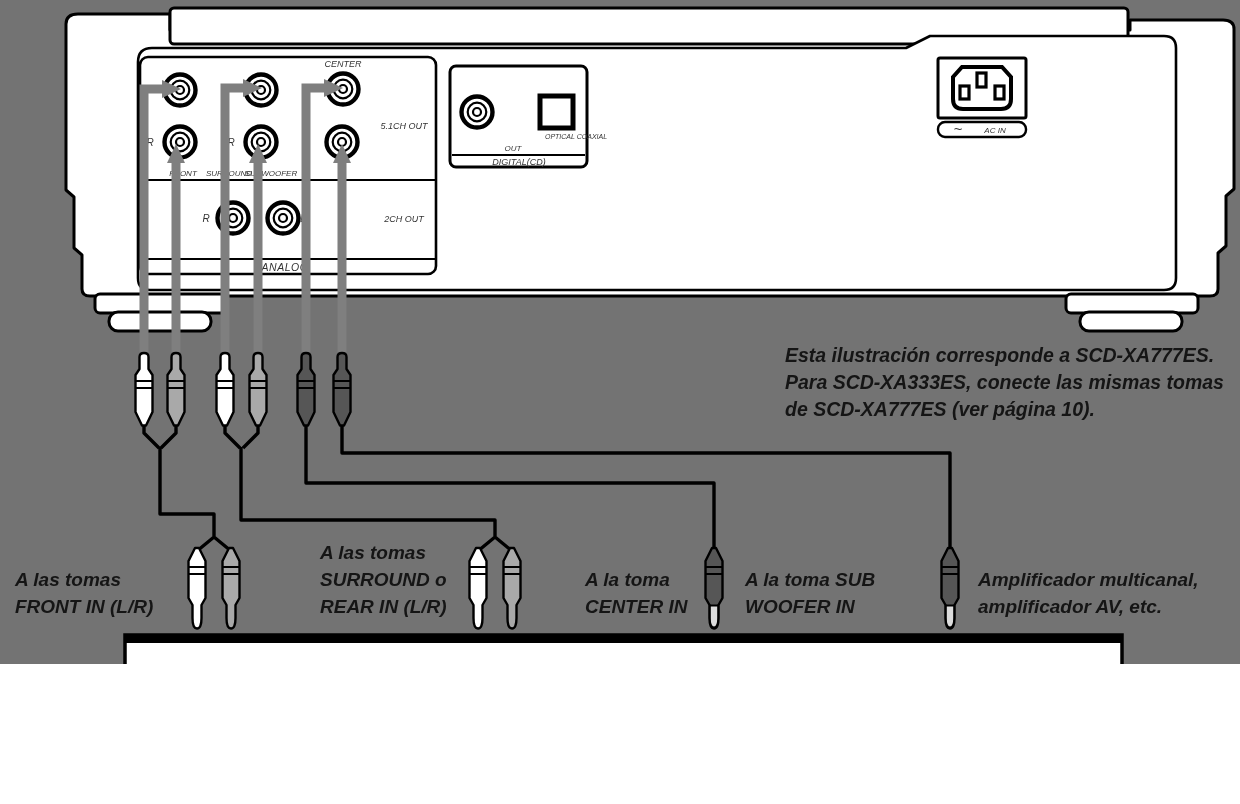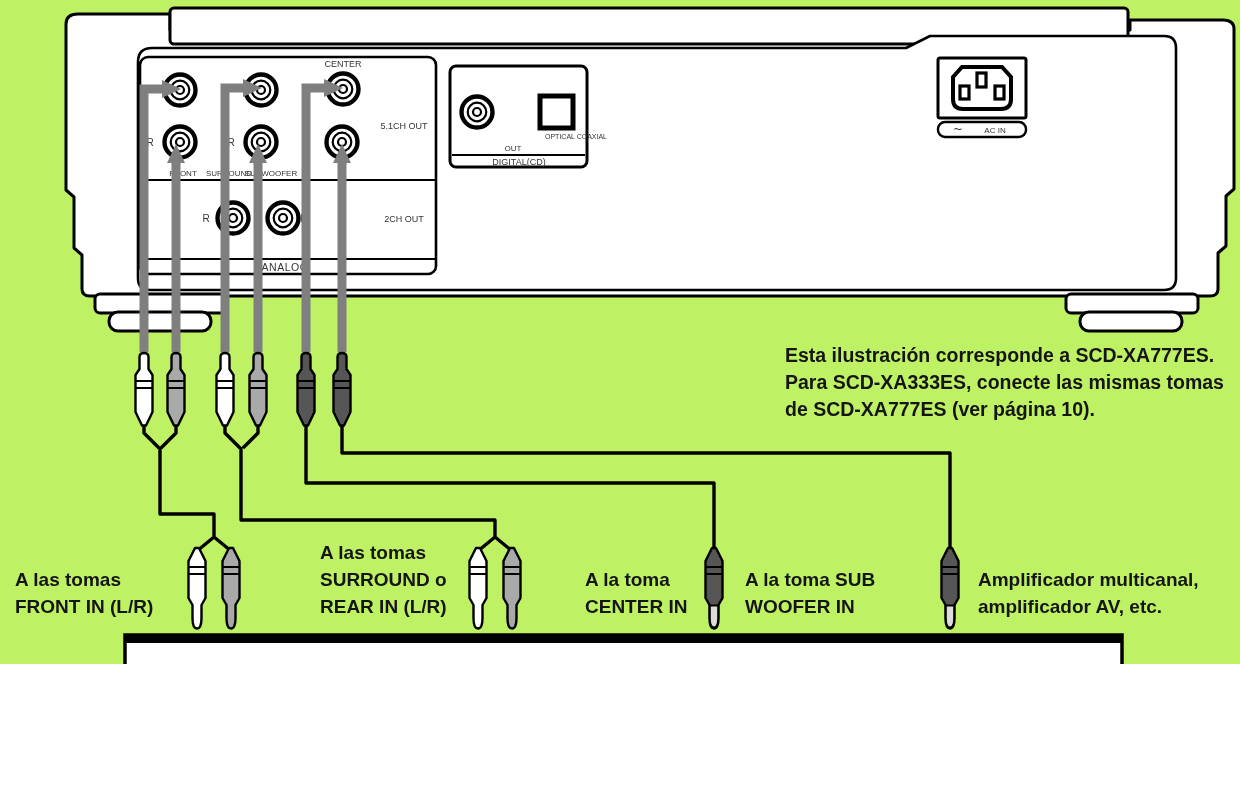--- a/index.html
+++ b/index.html
@@ -1,17 +1,17 @@
 <!DOCTYPE html>
 <html><head>
 <meta charset="utf-8">
 <style>
   html,body{margin:0;padding:0;background:#fff;}
-  .stage{position:relative;width:1240px;height:664px;background:#bef264;overflow:hidden;
-         font-family:"Liberation Sans",sans-serif;}
+  .stage{position:relative;width:1240px;height:664px;background:#737373;overflow:hidden;
+         font-family:"Liberation Sans",sans-serif;font-style:italic;}
   svg{display:block;}
   .outline{fill:#ffffff;stroke:#000000;stroke-width:3;stroke-linejoin:round;}
   .outline-thin{fill:#ffffff;stroke:#000000;stroke-width:2.6;stroke-linejoin:round;}
   .line{fill:none;stroke:#000000;stroke-width:2.2;}
   .cable{fill:none;stroke:#7f7f7f;stroke-width:9;}
   .arrow{fill:#7f7f7f;stroke:none;}
   .cord{fill:none;stroke:#000000;stroke-width:3.4;stroke-linejoin:round;}
   text{font-family:"Liberation Sans",sans-serif;}
   .t-panel{fill:#333333;}
   .t-tiny{font-size:8px;}

